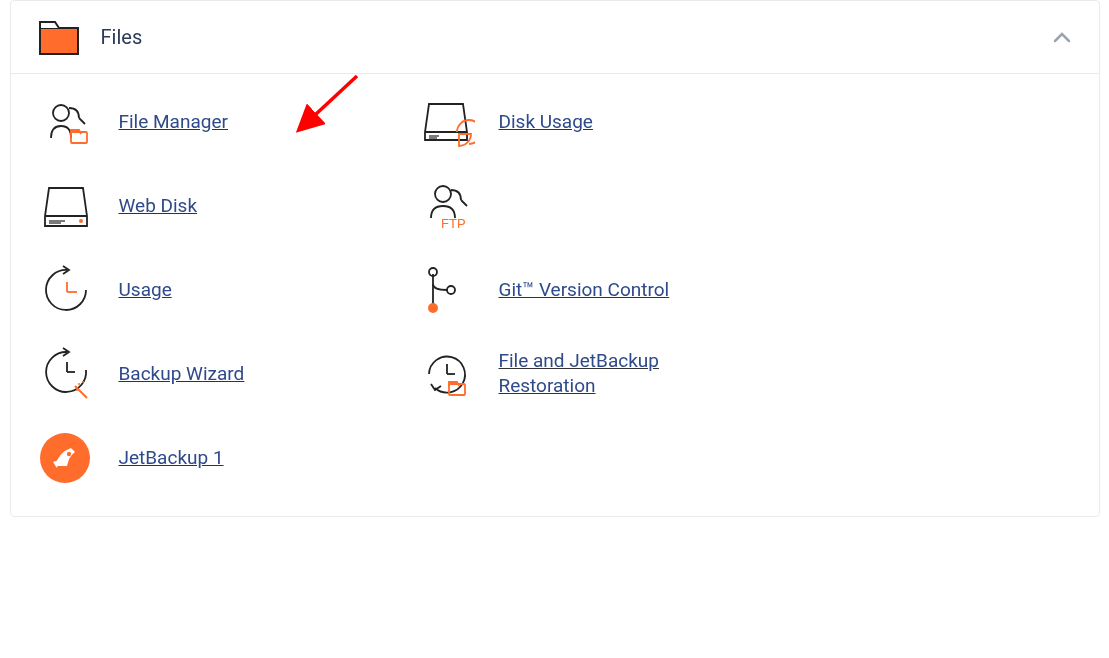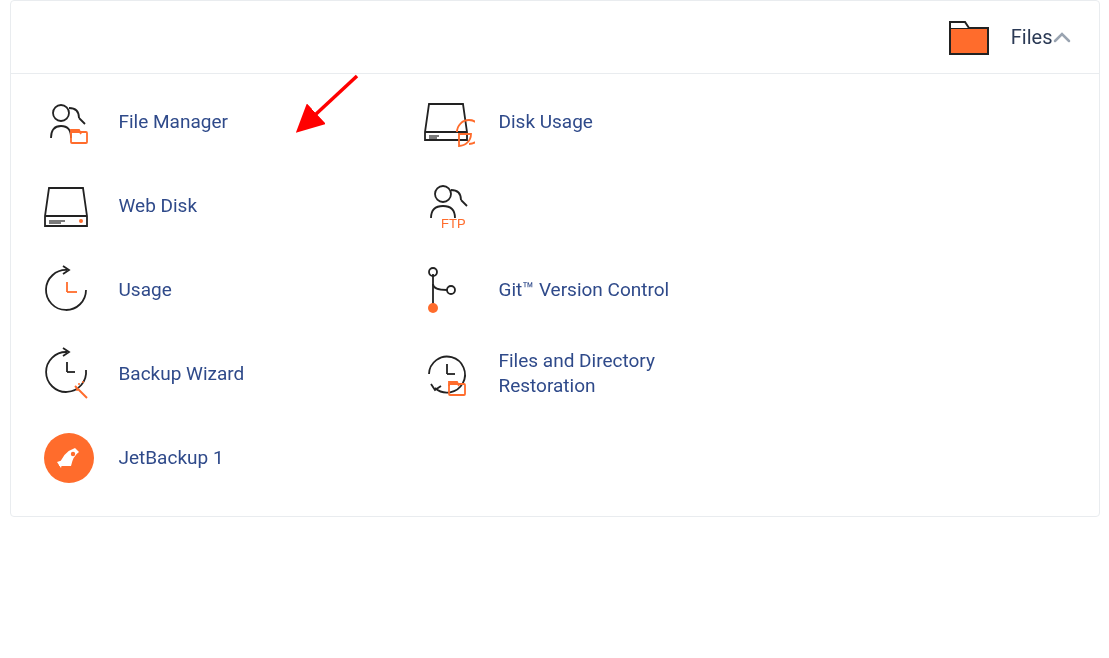--- a/index.html
+++ b/index.html
@@ -1,28 +1,28 @@
 <!DOCTYPE html>
 <html><head>
   <meta charset="utf-8">
   <style>
     * { box-sizing: border-box; margin: 0; padding: 0; }
     body { font-family: -apple-system, BlinkMacSystemFont, "Segoe UI", Roboto, Arial, sans-serif; background: #fff; color: #333; }
     .panel { width: 1090px; margin: 0 auto; border: 1px solid #e9ecef; border-radius: 4px; background: #fff; }
     .panel-header {
-      display: flex; align-items: center; justify-content: flex-end;
+      display: flex; align-items: center; justify-content: space-between;
       padding: 18px 28px; border-bottom: 1px solid #e9ecef; cursor: pointer;
     }
     .panel-header-left { display: flex; align-items: center; gap: 22px; }
     .panel-title { font-size: 20px; font-weight: 400; color: #2b3a55; }
     .chevron { color: #9aa4b1; font-size: 20px; line-height: 1; user-select: none; }
     .panel-body { padding: 20px 28px 30px; position: relative; }
-    .grid { display: grid; grid-template-columns: 360px 1fr; row-gap: 28px; column-gap: 20px; }
+    .grid { display: grid; grid-template-columns: 360px 1fr; row-gap: 28px; column-gap: 20px; text-decoration: underline; }
     .item { display: flex; align-items: center; gap: 24px; cursor: pointer; }
-    .item .icon-wrap { width: 56px; height: 56px; display: flex; align-items: center; justify-content: flex-end; flex-shrink: 0; }
+    .item .icon-wrap { width: 56px; height: 56px; display: flex; align-items: center; justify-content: flex-start; flex-shrink: 0; }
     .item-label { color: #2f4a8a; font-size: 19px; font-weight: 400; line-height: 1.3; }
     .folder-header-icon { width: 40px; height: 36px; }
     .arrow-annotation { position: absolute; top: -4px; left: 262px; pointer-events: none; }
     svg { display: block; }
   </style>
 </head>
 <body>
 
 <div class="panel">
 
@@ -159,21 +159,21 @@
         <span class="icon-wrap">
           <svg width="56" height="56" viewBox="0 0 56 56">
             <path d="M10 28 A18 18 0 1 1 16 42" fill="none" stroke="#222" stroke-width="1.8"></path>
             <path d="M12 38 L16 44 L22 40" fill="none" stroke="#222" stroke-width="1.8"></path>
             <line x1="28" y1="18" x2="28" y2="28" stroke="#222" stroke-width="1.8"></line>
             <line x1="28" y1="28" x2="36" y2="28" stroke="#222" stroke-width="1.8"></line>
             <rect x="30" y="38" width="16" height="11" rx="1" fill="none" stroke="#ff6c2c" stroke-width="1.8"></rect>
             <path d="M30 40 V36 H38 L40 40" fill="none" stroke="#ff6c2c" stroke-width="1.8"></path>
           </svg>
         </span>
-        <span class="item-label" style="max-width:200px">Files and Directory Restoration</span>
+        <span class="item-label" style="max-width:200px">File and JetBackup Restoration</span>
       </div>
 
       <div class="item">
         <span class="icon-wrap">
           <svg width="52" height="52" viewBox="0 0 52 52">
             <circle cx="26" cy="26" r="25" fill="#ff6c2c"></circle>
             <path d="M16 34 Q20 20 32 16 L36 20 Q30 24 28 34 Z" fill="#fff"></path>
             <path d="M14 30 L20 28 L18 36 Z" fill="#fff"></path>
             <circle cx="30" cy="22" r="2.2" fill="#ff6c2c"></circle>
           </svg>

